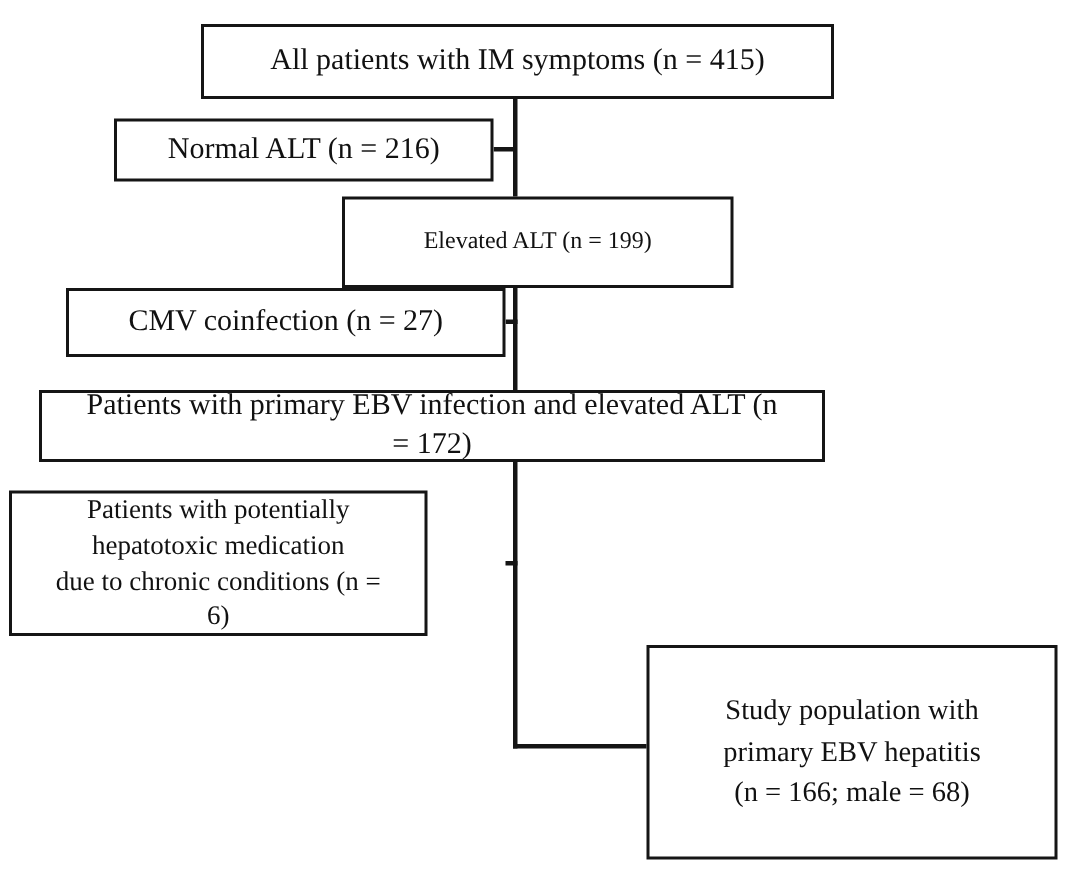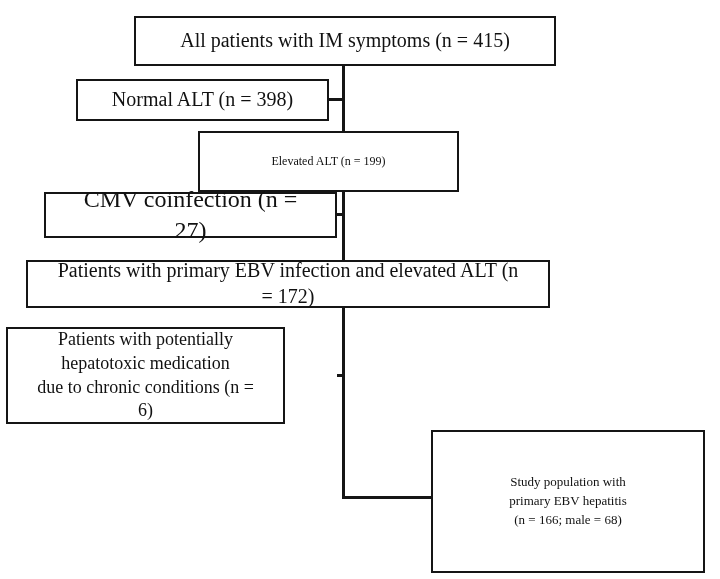--- a/index.html
+++ b/index.html
@@ -31,25 +31,25 @@
   .node .node-text {
     display: block;
     width: 100%;
     padding: 0 26px;
     line-height: 1.28;
     white-space: pre-line;
   }
   
   #node-all        { left: 134px; top: 16px;  width: 422px; height: 50px;  font-size: 20px; }
   #node-normal     { left: 76px;  top: 79px;  width: 253px; height: 42px;  font-size: 20px; }
-  #node-elevated   { left: 198px; top: 131px; width: 261px; height: 61px;  font-size: 12px; }
-  #node-cmv        { left: 44px;  top: 192px; width: 293px; height: 46px;  font-size: 24px; }
+  #node-elevated   { left: 228px; top: 131px; width: 261px; height: 61px;  font-size: 16px; }
+  #node-cmv        { left: 44px;  top: 192px; width: 293px; height: 46px;  font-size: 20px; }
   #node-ebv        { left: 26px;  top: 260px; width: 524px; height: 48px;  font-size: 20px; }
   #node-hepatotox  { left: 6px;   top: 327px; width: 279px; height: 97px;  font-size: 18px; }
-  #node-study      { left: 431px; top: 430px; width: 274px; height: 143px; font-size: 13px; }
+  #node-study      { left: 431px; top: 430px; width: 274px; height: 143px; font-size: 19px; }
 
   #node-hepatotox .node-text { line-height: 1.33; }
   #node-study .node-text { line-height: 1.45; }
 
   
   .conn {
     position: absolute;
     background: #151515;
     z-index: 1;
   }
@@ -81,21 +81,21 @@
   <div class="conn h" id="stub-normal"></div>
   <div class="conn h" id="stub-cmv"></div>
   <div class="conn h" id="stub-hepato"></div>
   <div class="conn h" id="elbow-final"></div>
 
   <div class="node" id="node-all">
     <span class="node-text">All patients with IM symptoms (n = 415)</span>
   </div>
 
   <div class="node" id="node-normal">
-    <span class="node-text">Normal ALT (n = 398)</span>
+    <span class="node-text">Normal ALT (n = 216)</span>
   </div>
 
   <div class="node" id="node-elevated">
     <span class="node-text">Elevated ALT (n = 199)</span>
   </div>
 
   <div class="node" id="node-cmv">
     <span class="node-text">CMV coinfection (n = 27)</span>
   </div>
 

